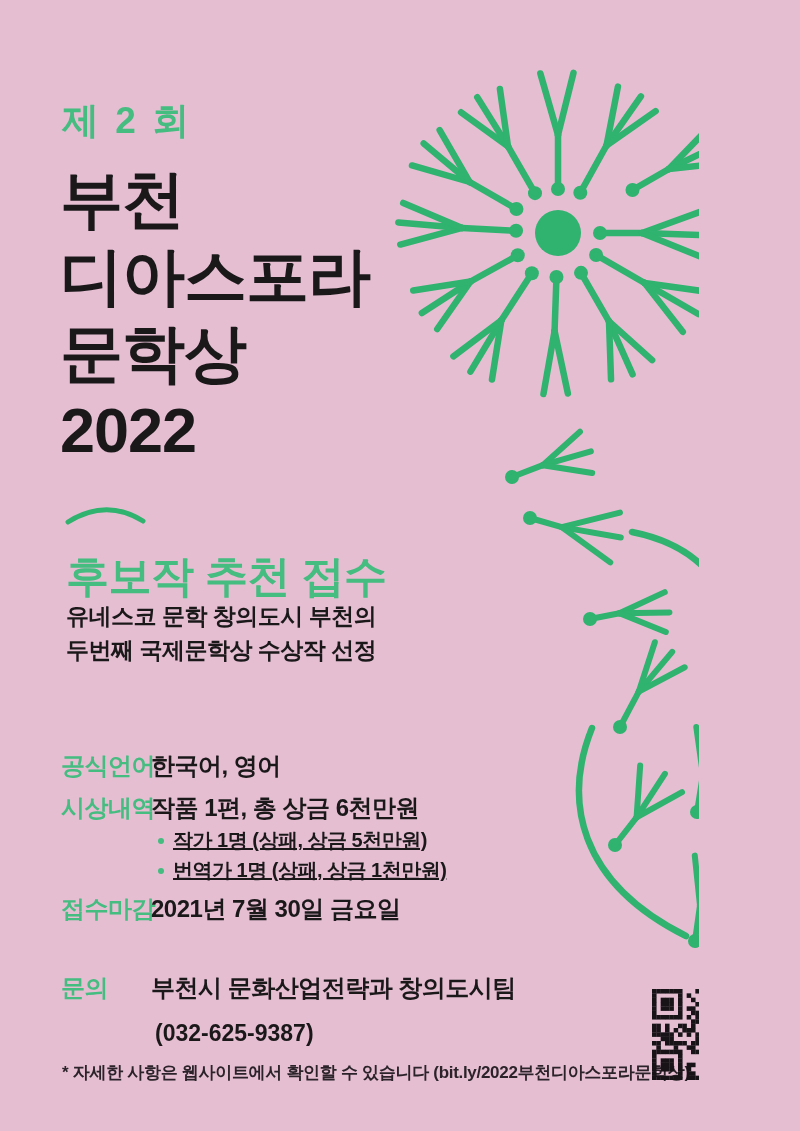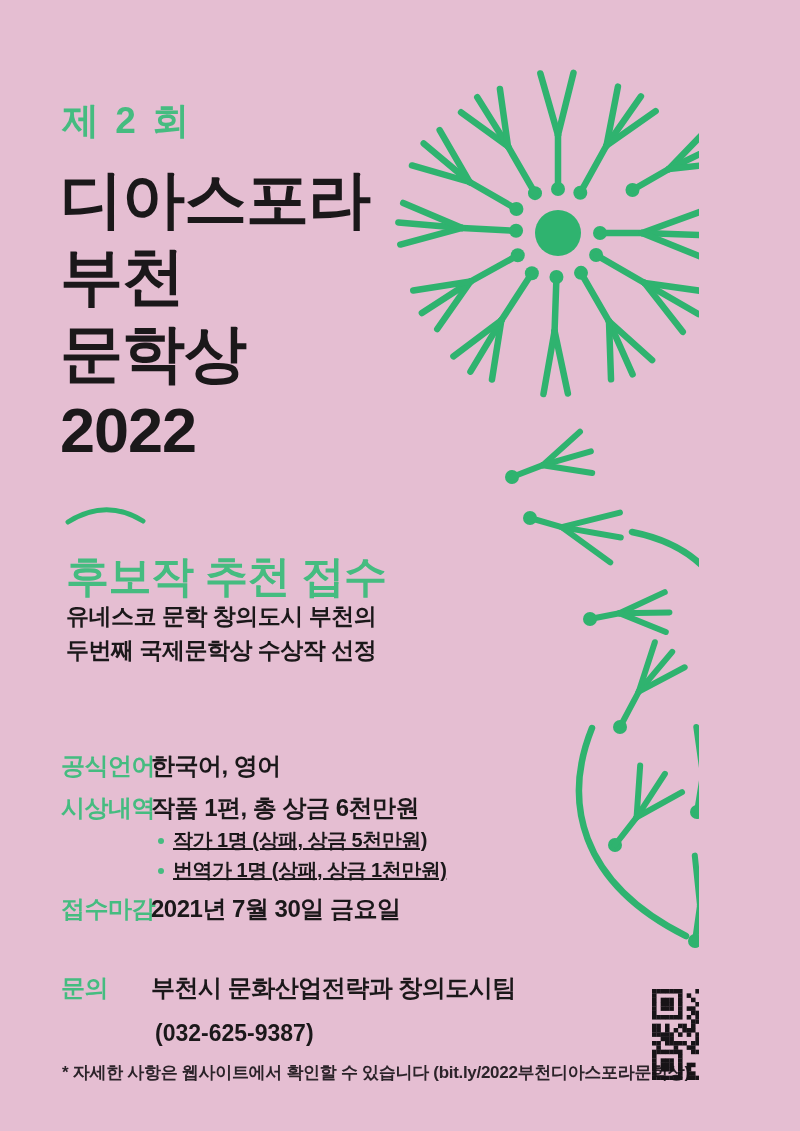--- a/index.html
+++ b/index.html
@@ -149,22 +149,22 @@
         <line x1="695" y1="941" x2="700.0102316345624" y2="905.3503495253035" stroke="#2fb36f" stroke-width="6" stroke-linecap="round"></line>
         <line x1="700.0102316345624" y1="905.3503495253035" x2="694.7838084711797" y2="855.6242547568899" stroke="#2fb36f" stroke-width="6" stroke-linecap="round"></line>
         <line x1="700.0102316345624" y1="905.3503495253035" x2="717.1112388008459" y2="858.3657184860081" stroke="#2fb36f" stroke-width="6" stroke-linecap="round"></line>
         <line x1="700.0102316345624" y1="905.3503495253035" x2="735.9772216514949" y2="870.6174310023537" stroke="#2fb36f" stroke-width="6" stroke-linecap="round"></line>
       </g>
   </svg>
 
   <div class="abs badge">제 2 회</div>
 
   <div class="abs title">
+    <div>부천</div>
     <div>디아스포라</div>
-    <div>부천</div>
     <div>문학상</div>
     <div>2022</div>
   </div>
 
   <div class="abs heading">후보작 추천 접수</div>
 
   <div class="abs subtitle">
     <div>유네스코 문학 창의도시 부천의</div>
     <div>두번째 국제문학상 수상작 선정</div>
   </div>

